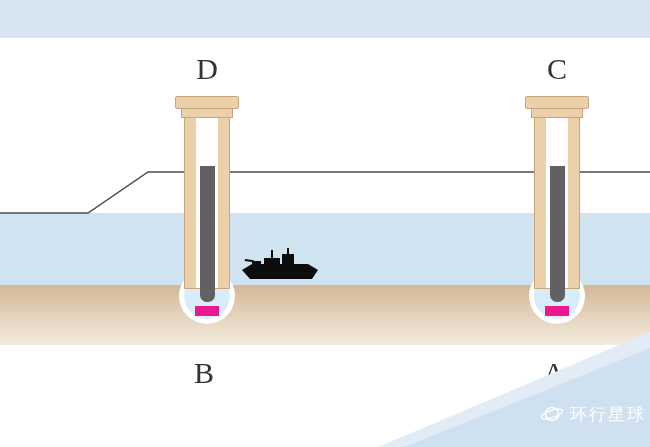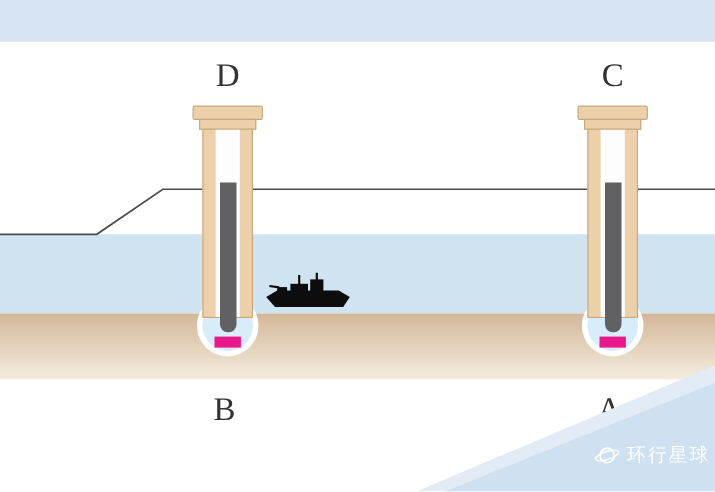--- a/index.html
+++ b/index.html
@@ -48,21 +48,21 @@
   .lbl-b { left:204px; top:358px; }
   .lbl-a { left:554px; top:358px; }
 
   
   .corner-light { left:378px; top:332px; width:272px; height:115px;
     clip-path:polygon(100% 0, 100% 100%, 0 100%); background:var(--corner-blue-light); }
   .corner-main { left:404px; top:348px; width:246px; height:99px;
     clip-path:polygon(100% 0, 100% 100%, 0 100%); background:var(--corner-blue); }
 
   
-  .watermark { left:540px; top:402px; display:flex; align-items:flex-start; gap:6px; }
+  .watermark { left:540px; top:402px; display:flex; align-items:flex-end; gap:6px; }
   .wm-text { color:var(--watermark-white); font-size:17px; letter-spacing:2px;
     font-family:"DejaVu Sans", sans-serif; }
   .logo-svg { display:block; }
   .logo-stroke { stroke:var(--watermark-white); fill:none; }
 </style>
 </head>
 <body>
 
 <div class="stage">
 

